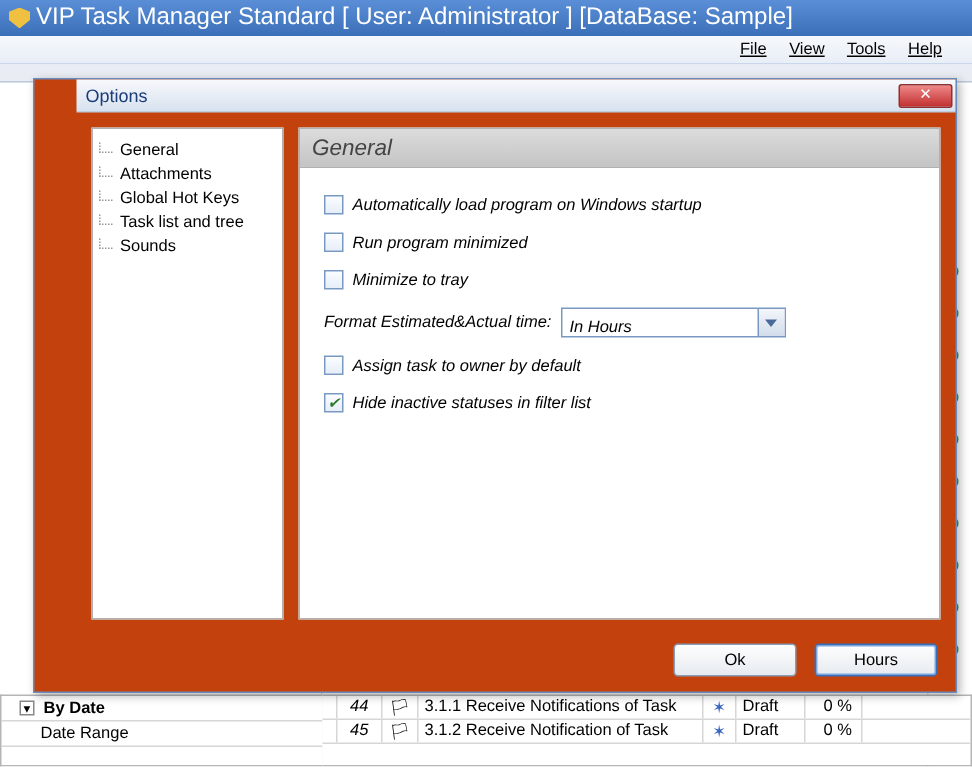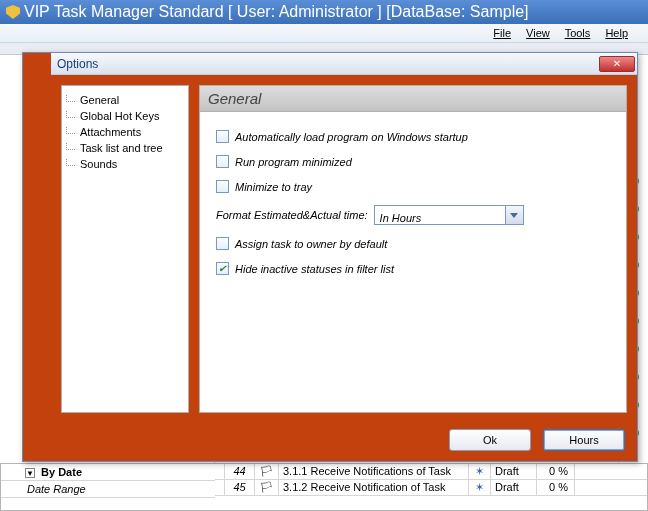--- a/index.html
+++ b/index.html
@@ -79,21 +79,21 @@
   font-size: 11px;
   z-index: 1;
 }
 .bl-panel {
   width: 215px;
   border: 1px solid #b5b5b5;
   border-right: none;
   background: #fff;
 }
 .bl-row {
-  padding: 2px 24px;
+  padding: 2px 12px;
   border-bottom: 1px solid #d6d6d6;
 }
 .bl-exp {
   display: inline-block;
   width: 10px; height: 10px;
   line-height: 8px;
   text-align: center;
   border: 1px solid #888;
   margin-right: 3px;
   font-size: 9px;
@@ -301,21 +301,21 @@
     <div class="green-dot"></div>
   </div>
 </div>
 
 <div class="bottom-rows">
   <div class="bl-panel">
     <div class="bl-row">
       <span class="bl-exp">▾</span>
       <b>By Date</b>
     </div>
-    <div class="bl-row" style="padding-left:26px;font-style:italic;">
+    <div class="bl-row" style="padding-left:26px;">
       <span>Date Range</span>
     </div>
   </div>
   <div class="br-grid-wrap">
     <div class="br-row">
       <div class="br-cell" style="width:10px;"></div>
       <div class="br-cell c-num">44</div>
       <div class="br-cell c-icon">🏳</div>
       <div class="br-cell c-desc">3.1.1 Receive Notifications of Task</div>
       <div class="br-cell c-stat-icon star-icon">✶</div>
@@ -338,22 +338,22 @@
   <div class="dlg-titlebar">
     <span>Options</span>
     <div class="dlg-close">
       <span>✕</span>
     </div>
   </div>
 
   <div class="dlg-body">
     <div class="dlg-nav">
       <div class="dlg-nav-item">General</div>
+      <div class="dlg-nav-item">Attachments</div>
       <div class="dlg-nav-item">Global Hot Keys</div>
-      <div class="dlg-nav-item">Attachments</div>
       <div class="dlg-nav-item">Task list and tree</div>
       <div class="dlg-nav-item">Sounds</div>
     </div>
 
     <div class="dlg-content">
       <div class="dlg-section-header">General</div>
       <div class="dlg-form">
 
         <div class="form-row">
           <span class="chk"></span>

